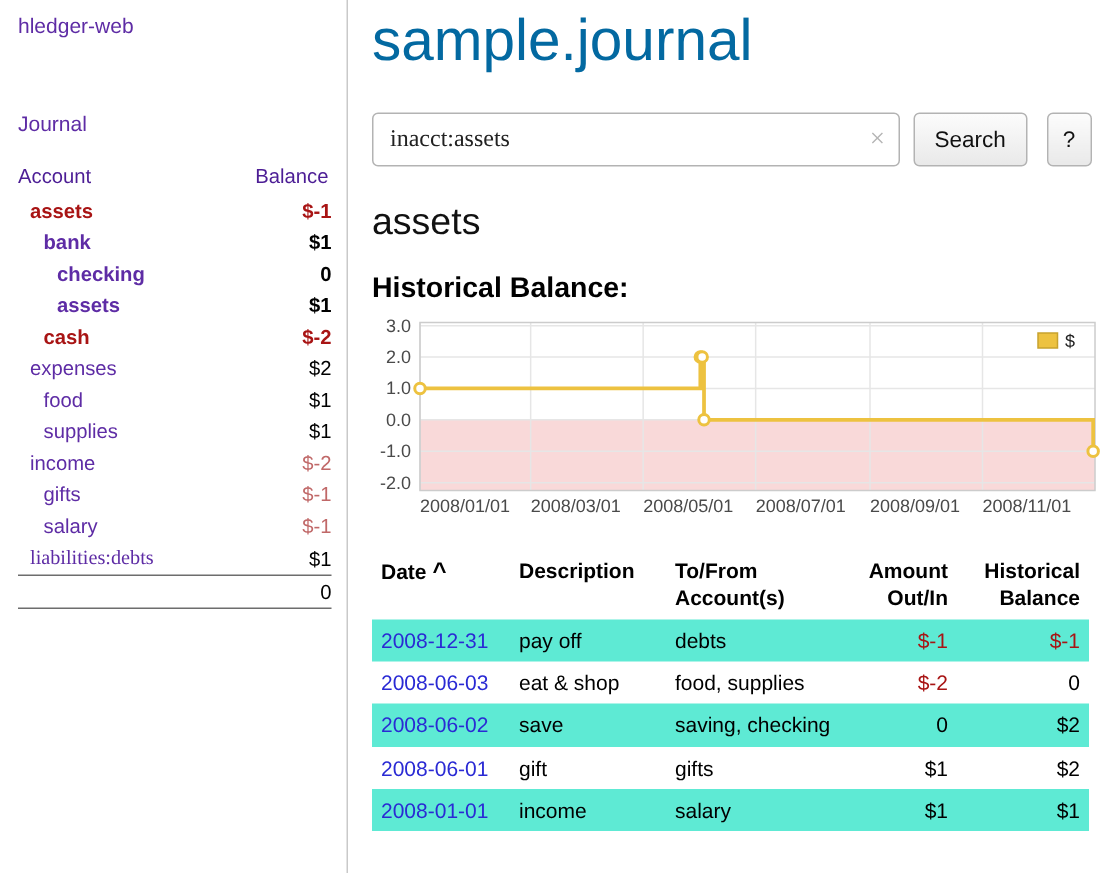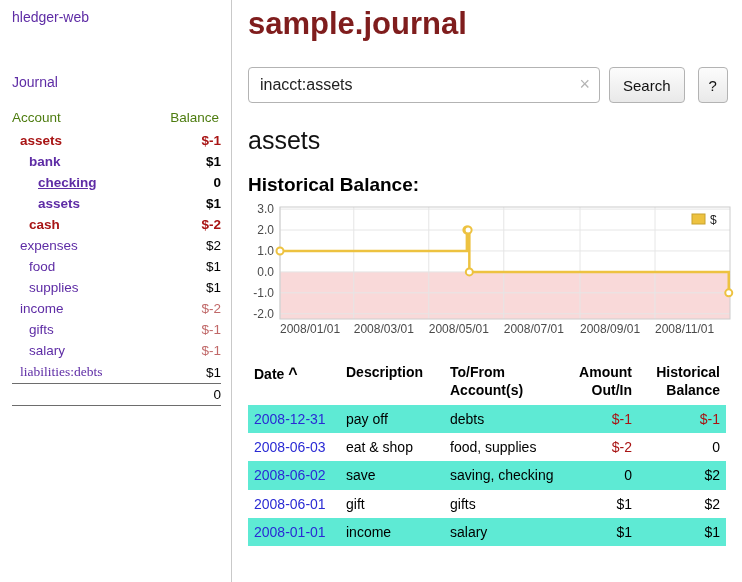--- a/index.html
+++ b/index.html
@@ -15,35 +15,35 @@
   .sidebar {
     flex:0 0 232px; width:232px;
     border-right:1px solid #c9c9c9;
     padding:9px 10px 0 12px;
   }
   a { text-decoration:none; cursor:pointer; }
   .plink { color:#5e2ca5; }
   .app-title { display:block; font-size:14px; margin-bottom:49px; }
   .journal-link { display:block; font-size:14px; margin-bottom:17px; }
   table.accounts { width:100%; border-collapse:collapse; font-size:13.5px; }
-  .accounts th { font-weight:400; text-align:left; padding:3px 2px 5px 0; color:#4d7c0f; }
+  .accounts th { font-weight:400; text-align:left; padding:3px 2px 5px 0; color:#4c1d95; }
   .accounts th.num { text-align:right; }
   .accounts td { padding:3px 0; }
   .accounts td.bal { text-align:right; font-size:13.5px; }
   .bold { font-weight:700; }
   .neg-strong { color:#a81414; }
   .neg-soft { color:#c06868; }
   .accounts tfoot td { border-top:1px solid #6d6d6d; border-bottom:1px solid #6d6d6d; padding:3px 0; }
 
   
   main { flex:1; padding:4px 8px 0 16px; }
-  h1.page-title { font-size:31px; font-weight:700; margin:2px 0 25px 0; color:#7f1d1d; }
+  h1.page-title { font-size:39px; font-weight:400; margin:2px 0 25px 0; color:#0369a1; }
 
   .search-row { display:flex; align-items:center; margin-bottom:23px; }
-  .search-box { position:relative; width:352px; margin-right:9px; }
+  .search-box { position:relative; width:352px; margin-right:9px;font-family:Liberation Serif, serif; }
   .search-box input {
     width:100%; height:36px; border:1px solid #b3b3b3; border-radius:4px;
     padding:0 30px 0 11px; font-size:16px; color:#222;
     font-family:inherit; background:#fff;
   }
   .clear-icon { position:absolute; right:10px; top:7px; color:#b5b5b5; font-size:18px; line-height:20px; }
   .btn {
     height:36px; border:1px solid #b3b3b3; border-radius:4px;
     background:linear-gradient(#fcfcfc,#e9e9e9);
     font-size:15px; color:#111; padding:0 13px; font-family:inherit; cursor:pointer;
@@ -84,21 +84,21 @@
       <tbody id="accounts-body">
           <tr>
             <td><a class="neg-strong bold" style="padding-left: 8px;">assets</a></td>
             <td class="bal neg-strong bold">$-1</td>
           </tr>
           <tr>
             <td><a class="plink bold" style="padding-left: 17px;">bank</a></td>
             <td class="bal bold">$1</td>
           </tr>
           <tr>
-            <td><a class="plink bold" style="padding-left: 26px; text-decoration: underline;">checking</a></td>
+            <td><a class="plink bold" style="padding-left: 26px;">checking</a></td>
             <td class="bal bold">0</td>
           </tr>
           <tr>
             <td><a class="plink bold" style="padding-left: 26px;">assets</a></td>
             <td class="bal bold">$1</td>
           </tr>
           <tr>
             <td><a class="neg-strong bold" style="padding-left: 17px;">cash</a></td>
             <td class="bal neg-strong bold">$-2</td>
           </tr>

